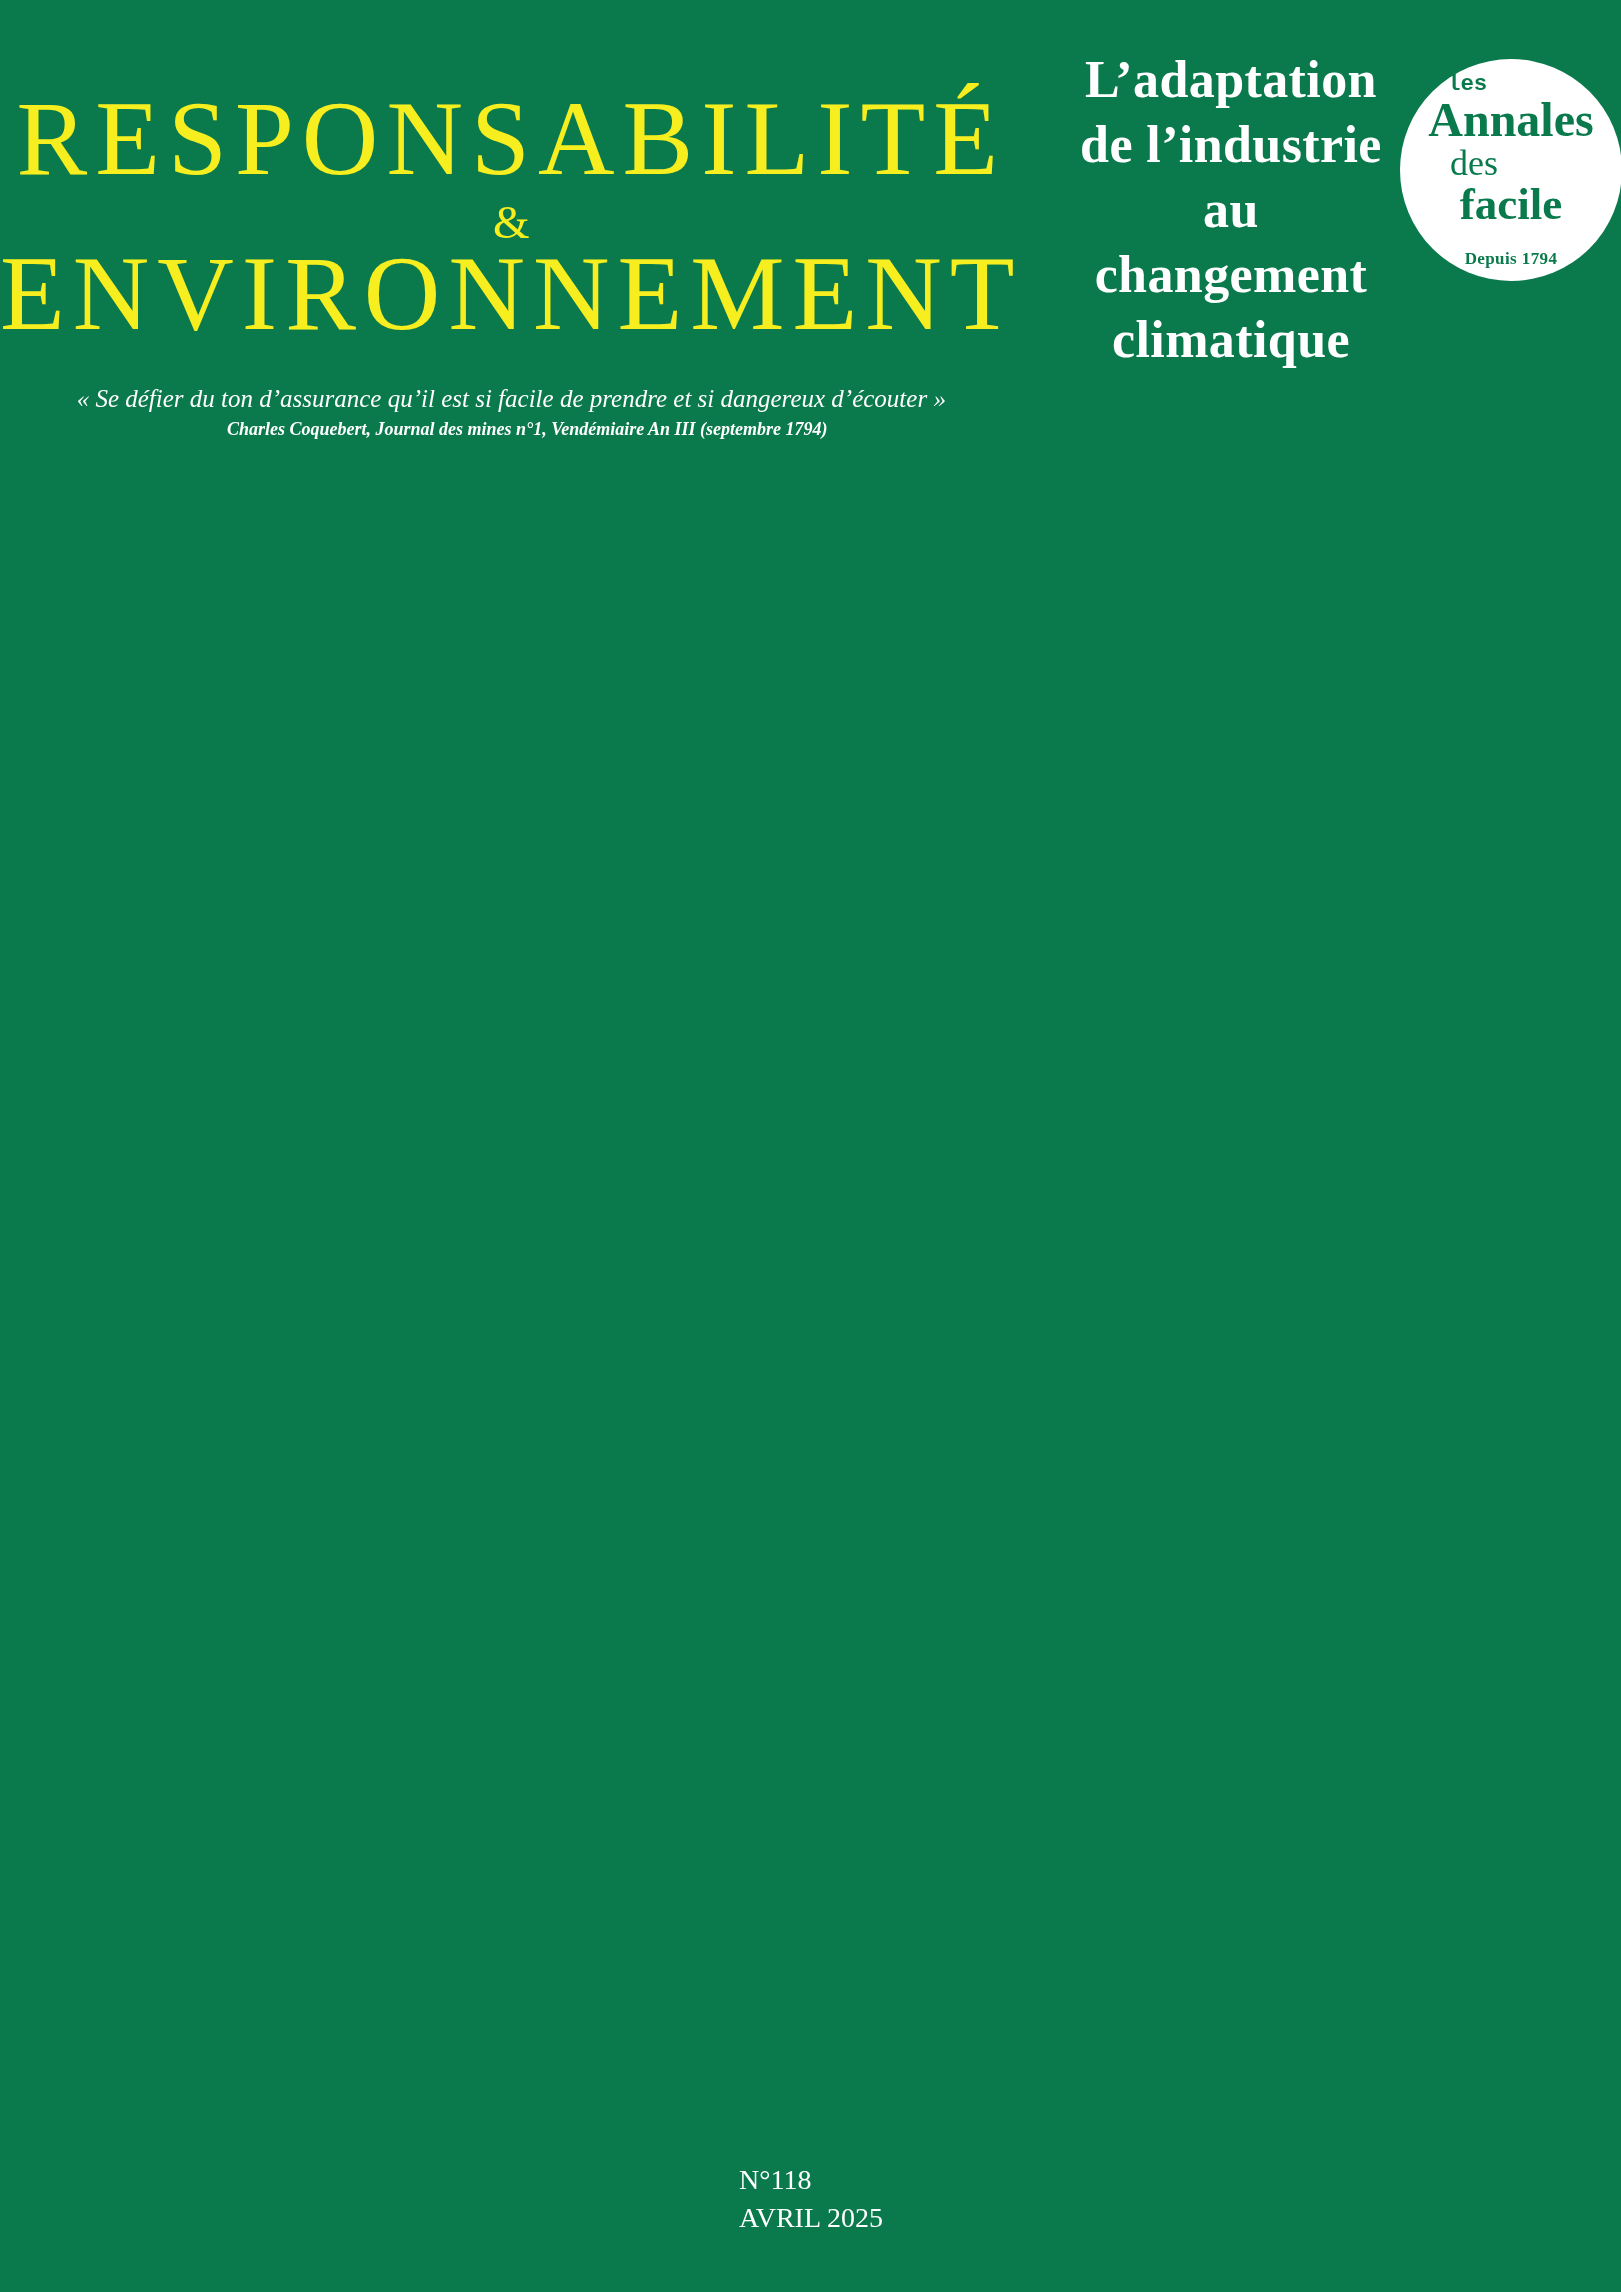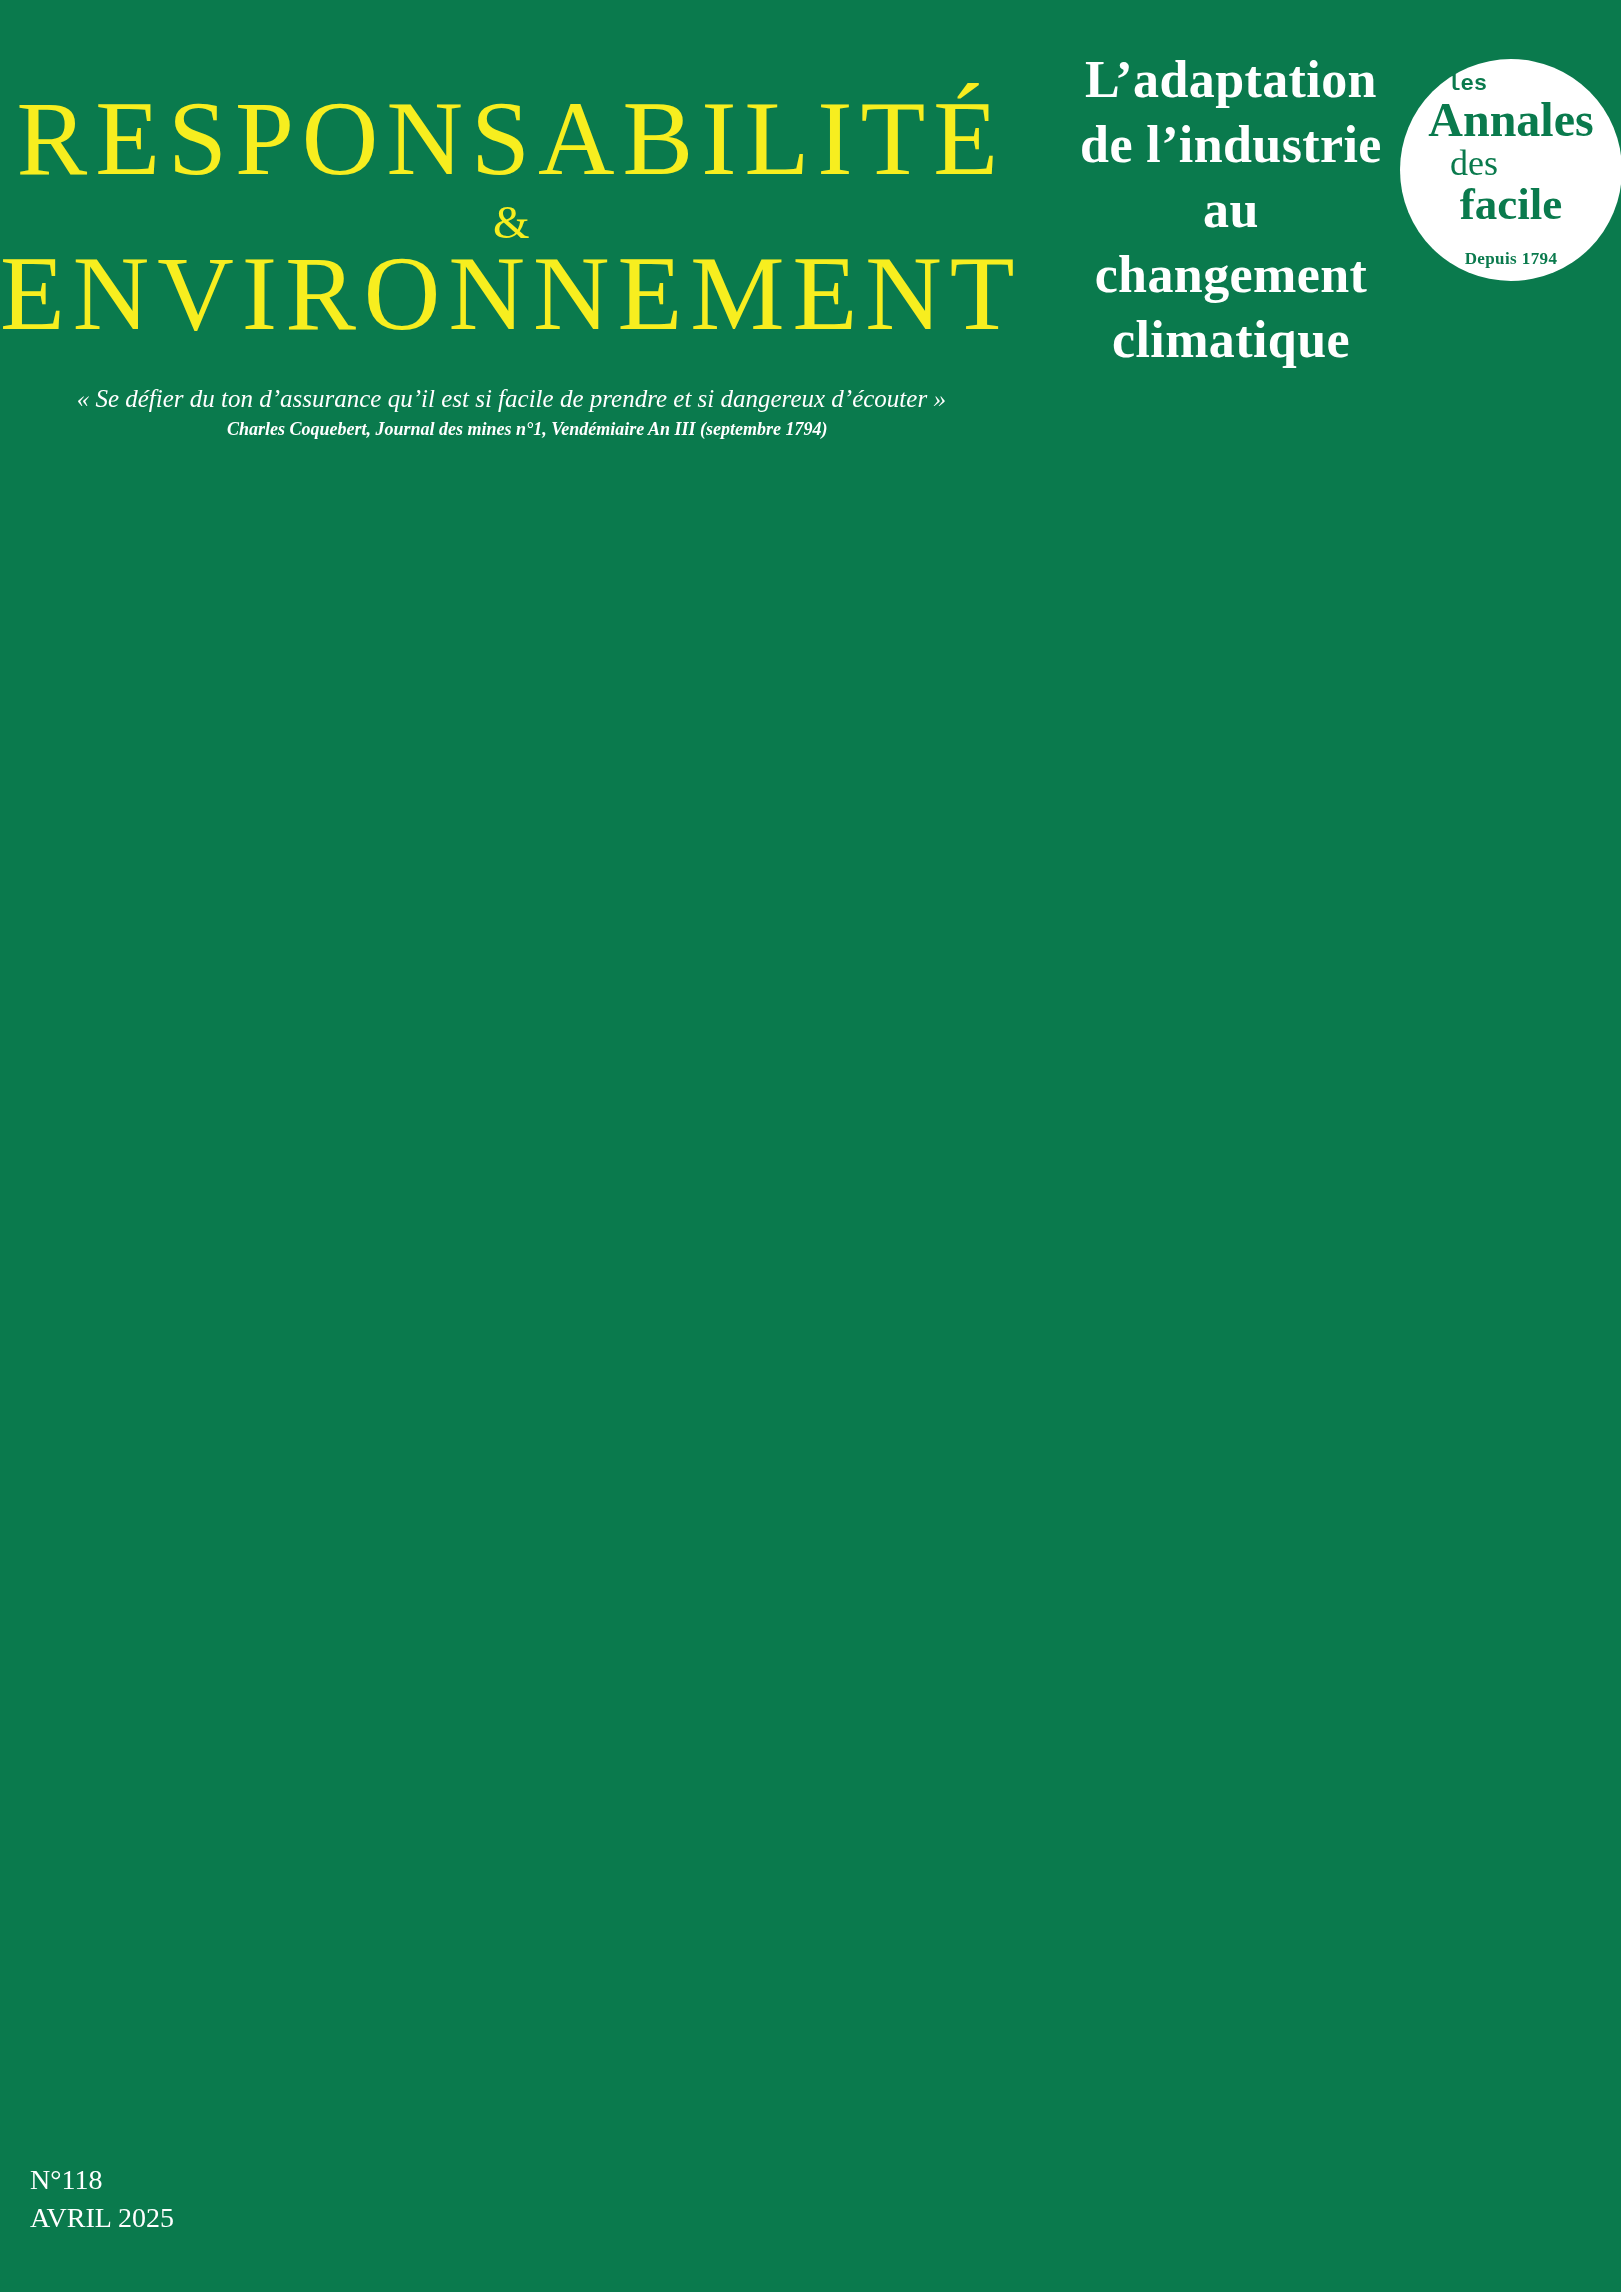--- a/index.html
+++ b/index.html
@@ -310,21 +310,21 @@
   .logo .l-mines { font-size: 45px; font-weight: bold; }
   .logo .l-depuis {
     font-size: 17px; font-weight: bold; margin-top: 22px; letter-spacing: 0.4px;
   }
 
   
   .footer {
     position: absolute;
     left: 0; right: 0; bottom: 56px;
     display: flex;
-    justify-content: flex-start;
+    justify-content: center;
     align-items: flex-end;
     padding: 0 30px;
     box-sizing: border-box;
     color: #ffffff;
   }
   .issue {
     font-size: 28px;
     line-height: 1.35;
   }
   .support {

